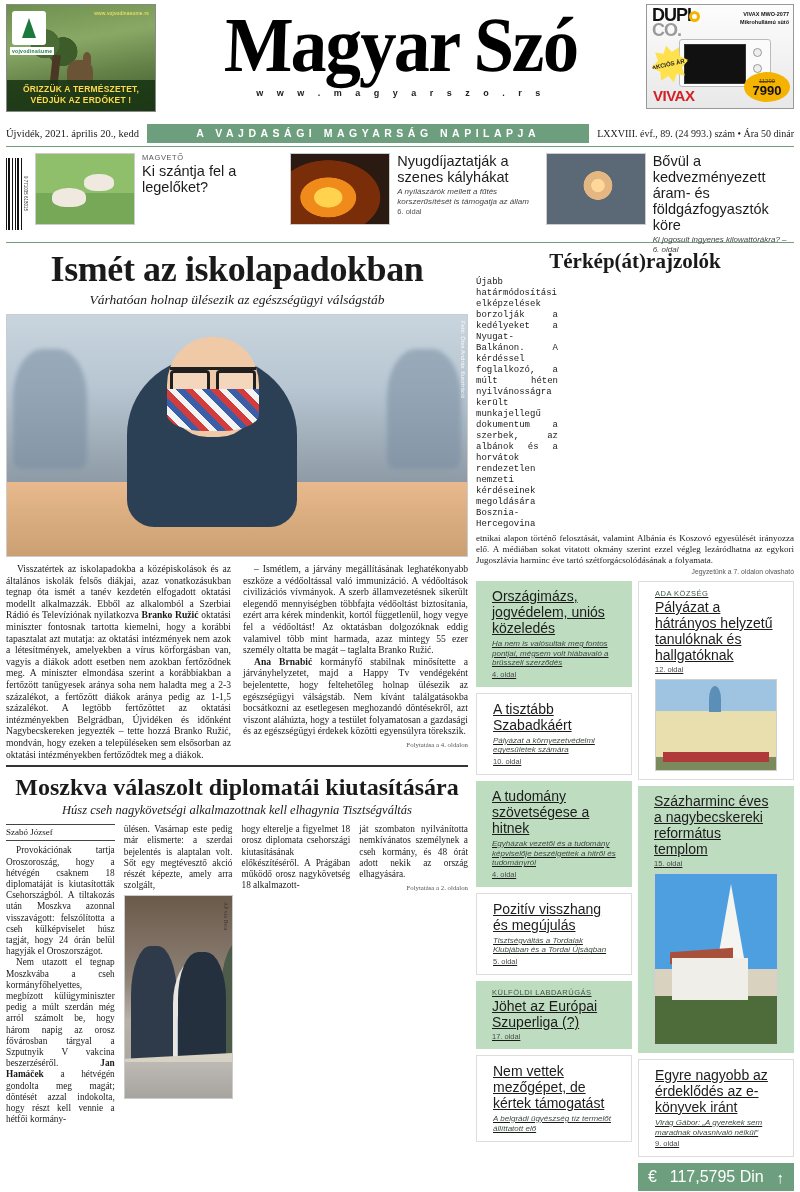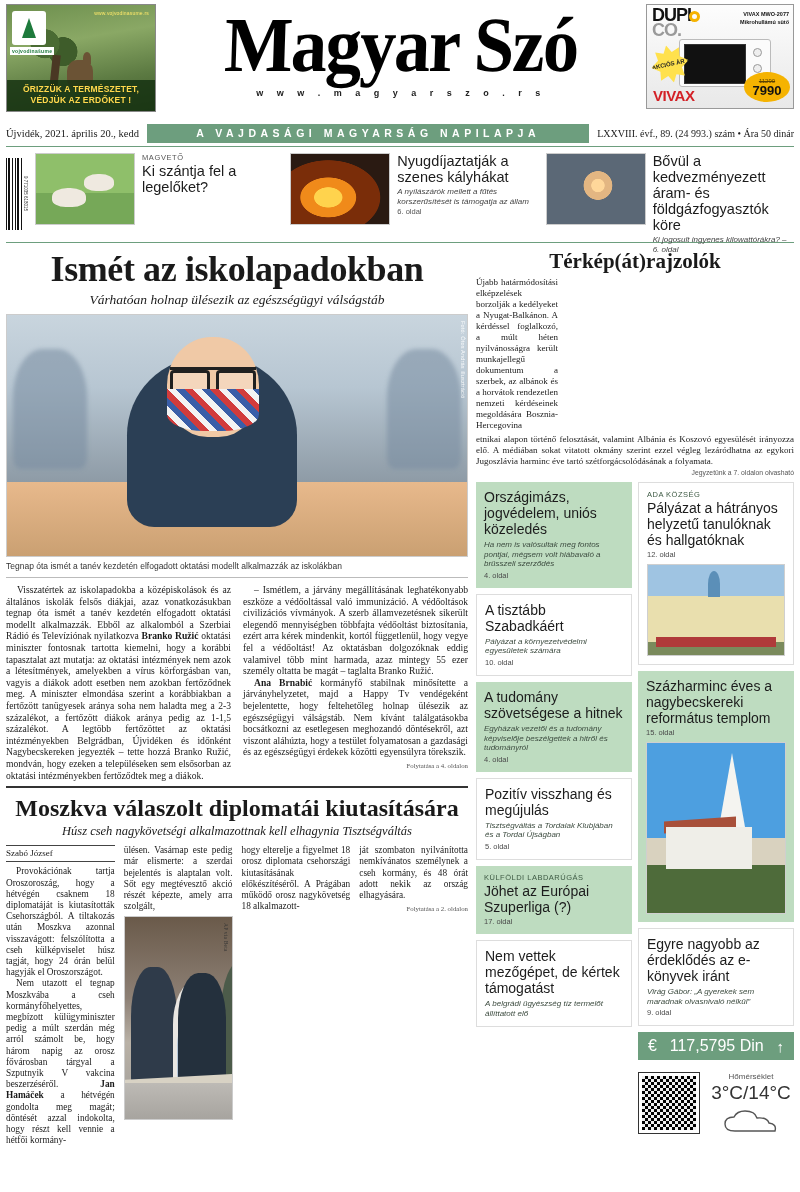--- a/index.html
+++ b/index.html
@@ -249,21 +249,21 @@
   .mos-photo .p3 { left:96px; width:52px; height:126px; background:#4c5b4a; }
   .mos-photo .p4 { right:6px; width:48px; height:112px; background:#24303d; }
   .mos-photo .kid { position:absolute; left:52px; bottom:34px; width:34px; height:66px; background:#b3c4d6; border-radius:40% 40% 8% 8%; }
   .mos-photo .ground { position:absolute; left:0; right:0; bottom:0; height:36px; background:linear-gradient(#bdbab5,#a7a49f); }
   .mos-photo .curb { position:absolute; left:0; bottom:28px; width:180px; height:16px; background:#d8d2c4; transform:skewY(-3deg); }
   .mos-caption { font-size:8px; color:#333; padding:3px 0 0; line-height:10px; }
 
   
   .map-title { font-family:"Liberation Serif", serif; font-size:21px; text-align:center; margin:4px 0 3px; }
   .map-wrap { display:flex; gap:6px; }
-  .map-lead { width:82px; flex:none; font-family:Liberation Serif, serif; font-size:9px; line-height:11px; text-align:justify; }
+  .map-lead { width:82px; flex:none; font-family:Liberation Mono, monospace; font-size:9px; line-height:11px; text-align:justify; }
   .map-img {
     flex:1; height:136px; position:relative; overflow:hidden;
     background: linear-gradient(#d9e7cf,#cfe0c6); border:1px solid #cfd8c8;
   }
   .map-img .sea { position:absolute; left:0; top:0; width:44%; height:100%; background:#eef3f6; }
   .map-img .hr {
     position:absolute; left:16%; top:8%; width:62%; height:46%; background:#3e86c4;
     clip-path: polygon(0 36%,22% 18%,52% 2%,88% 8%,100% 26%,76% 44%,62% 40%,46% 62%,30% 96%,16% 88%,28% 60%,10% 52%);
   }
   .map-img .bih {
@@ -285,21 +285,21 @@
   .map-img .lbl { position:absolute; color:#fff; font-weight:bold; letter-spacing:2px; }
   .map-img .lbl-hr { left:30%; top:28%; font-size:9px; }
   .map-img .lbl-bih { left:37%; top:52%; font-size:7px; }
   .map-img .lbl-rs { left:62%; top:46%; font-size:11px; }
   .map-tail { font-family:"Liberation Serif", serif; font-size:9px; line-height:11px; text-align:justify; margin-top:3px; }
   .map-note { font-size:6.8px; color:#555; text-align:right; margin-top:2px; }
 
   
   .boxes { display:flex; gap:6px; margin-top:6px; }
   .bcolumn { flex:1; display:flex; flex-direction:column; gap:6px; }
-  .box { padding:7px 8px 8px; }
+  .box { padding:7px 16px 8px;text-decoration:underline; }
   .box.green { background:#bedcc0; }
   .box.white { background:#fff; border:1px solid #ddd; }
   .box .bkicker { font-size:7.5px; letter-spacing:.5px; color:#3f5b45; text-transform:uppercase; margin-bottom:1px; }
   .box h3 { font-size:14px; line-height:16px; font-weight:400; color:#1c1c1c; }
   .box .bsub { font-size:8px; line-height:9.6px; font-style:italic; color:#3b4a3e; margin-top:3px; }
   .box .bpage { font-size:7.5px; color:#4a4a4a; margin-top:2px; }
   .box .bphoto { width:100%; margin-top:5px; border:1px solid #cfcfcf; }
   .bphoto.townhall {
     height:92px; background: linear-gradient(#9fc4e2 0 34%, #e9dfae 34% 86%, #7a8a5c 86% 100%);
     position:relative; overflow:hidden;
@@ -446,21 +446,20 @@
       <div class="lead-photo">
         <div class="blur-kid bk1"></div>
         <div class="blur-kid bk2"></div>
         <div class="desk"></div>
         <div class="child"></div>
         <div class="head"></div>
         <div class="glasses"></div>
         <div class="mask"></div>
         <div class="photo-credit-v">Fotó: Ótos András illusztráció</div>
       </div>
-      <div class="caption">Tegnap óta ismét a tanév kezdetén elfogadott oktatási modellt alkalmazzák az iskolákban</div>
 
       <div class="lead-body">
         <div class="bcol">
           <p><span>Visszatértek az iskolapadokba a középiskolások és az általános iskolák felsős diákjai, azaz vonatkozásukban tegnap óta ismét a tanév kezdetén elfogadott oktatási modellt alkalmazzák. Ebből az alkalomból a Szerbiai Rádió és Televíziónak nyilatkozva </span><b>Branko Ružić</b><span> oktatási miniszter fontosnak tartotta kiemelni, hogy a korábbi tapasztalat azt mutatja: az oktatási intézmények nem azok a létesítmények, amelyekben a vírus körforgásban van, vagyis a diákok adott esetben nem azokban fertőződnek meg. A miniszter elmondása szerint a korábbiakban a fertőzött tanügyesek aránya soha nem haladta meg a 2-3 százalékot, a fertőzött diákok aránya pedig az 1-1,5 százalékot. A legtöbb fertőzöttet az oktatási intézményekben Belgrádban, Újvidéken és időnként Nagybecskereken jegyezték – tette hozzá Branko Ružić, mondván, hogy ezeken a településeken sem elsősorban az oktatási intézményekben fertőződtek meg a diákok.</span></p>
         </div>
         <div class="bcol">
           <p>– Ismétlem, a járvány megállításának leghatékonyabb eszköze a védőoltással való immunizáció. A védőoltások civilizációs vívmányok. A szerb államvezetésnek sikerült elegendő mennyiségben többfajta védőoltást biztosítania, ezért arra kérek mindenkit, kortól függetlenül, hogy vegye fel a védőoltást! Az oktatásban dolgozóknak eddig valamivel több mint harmada, azaz mintegy 55 ezer személy oltatta be magát – taglalta Branko Ružić.</p>
           <p><b>Ana Brnabić</b><span> kormányfő stabilnak minősítette a járványhelyzetet, majd a Happy Tv vendégeként bejelentette, hogy feltehetőleg holnap ülésezik az egészségügyi válságstáb. Nem kívánt találgatásokba bocsátkozni az esetlegesen meghozandó döntésekről, azt viszont aláhúzta, hogy a testület folyamatosan a gazdasági és az egészségügyi érdekek közötti egyensúlyra törekszik.</span></p>
           <div class="cont-note">Folytatása a 4. oldalon</div>
         </div>

